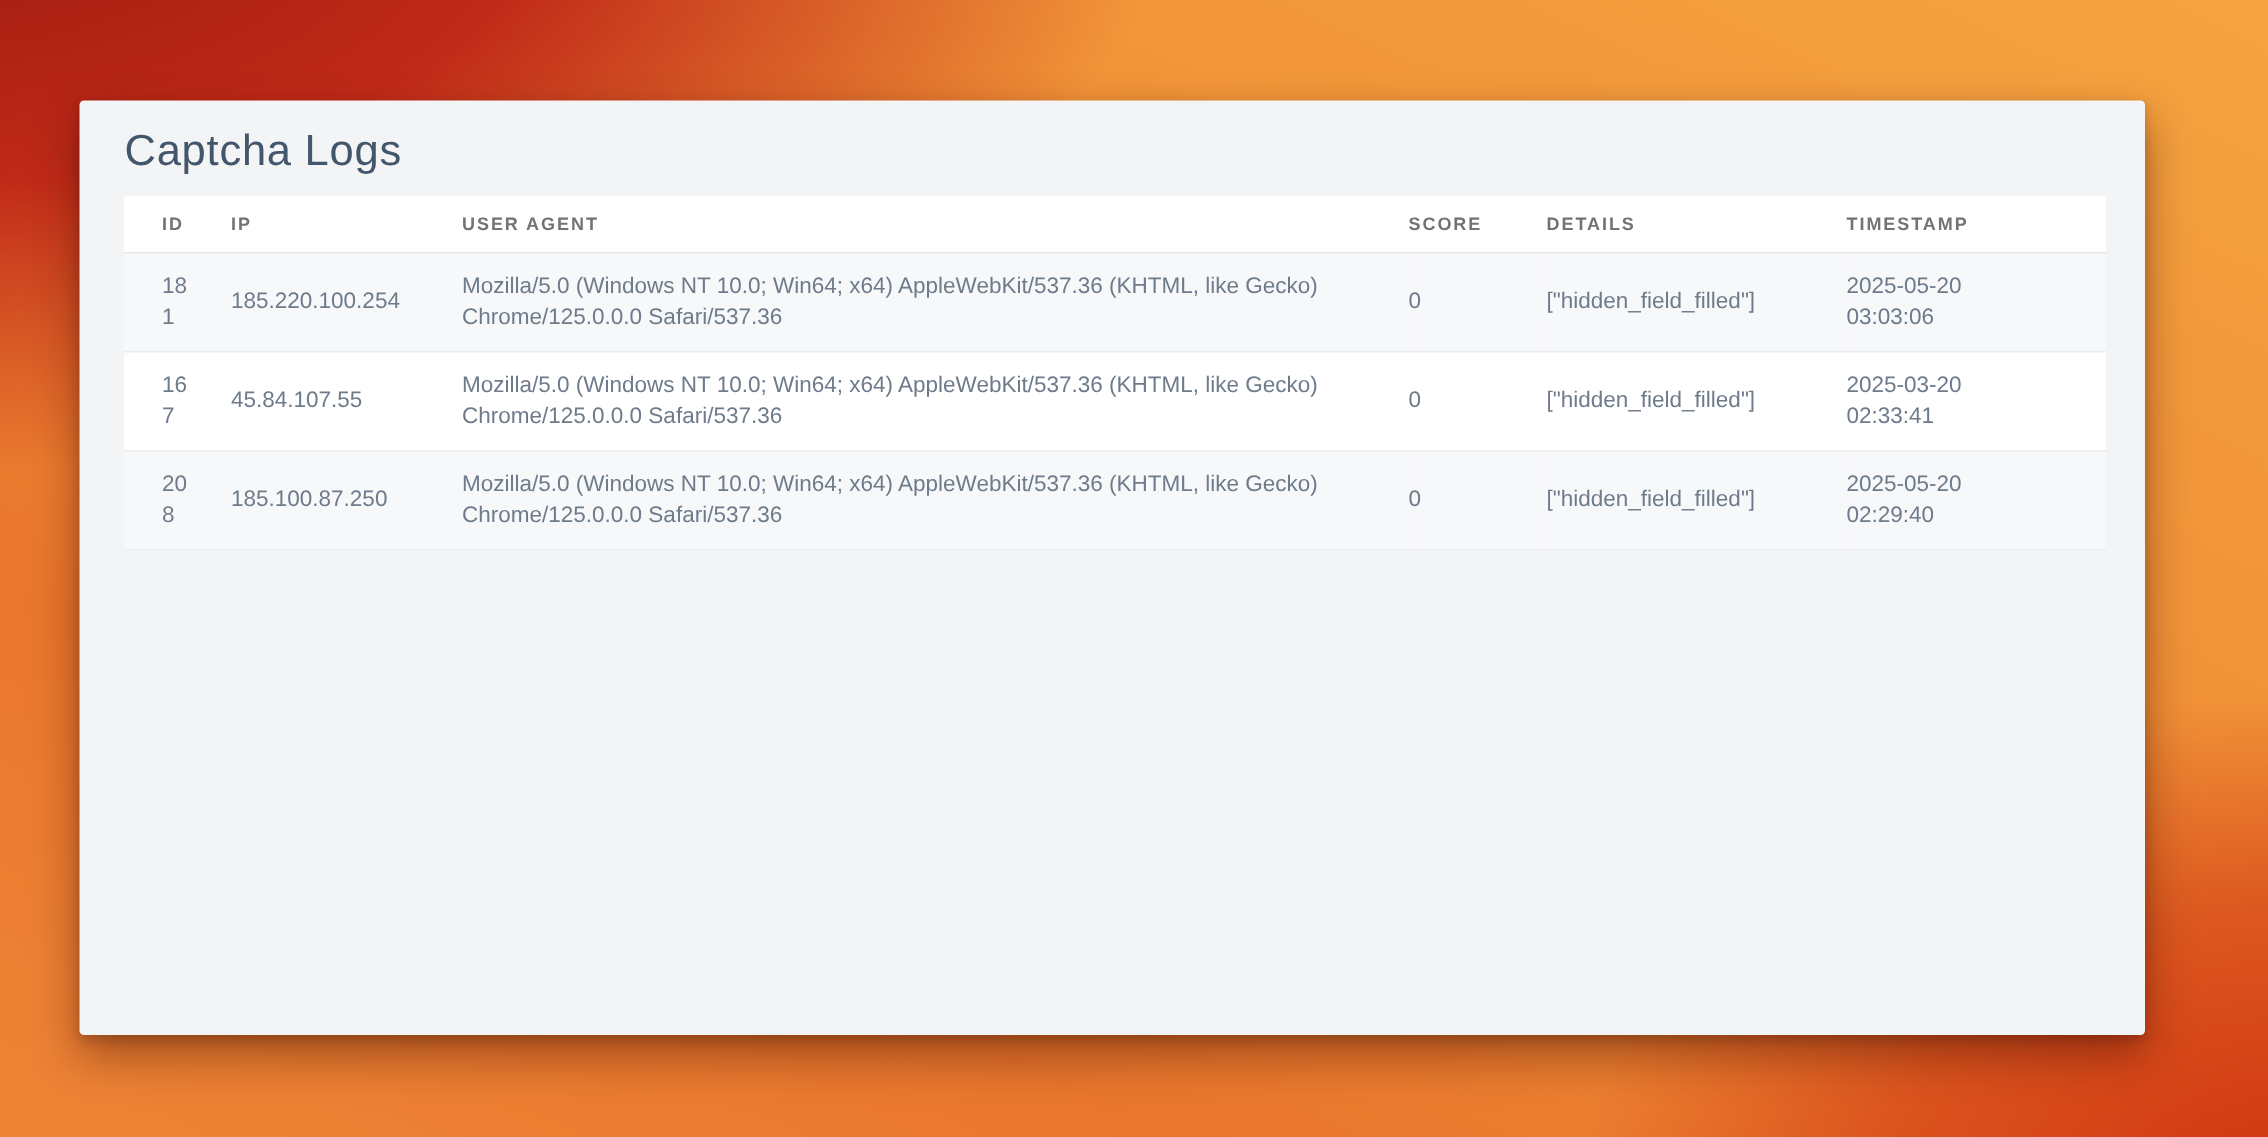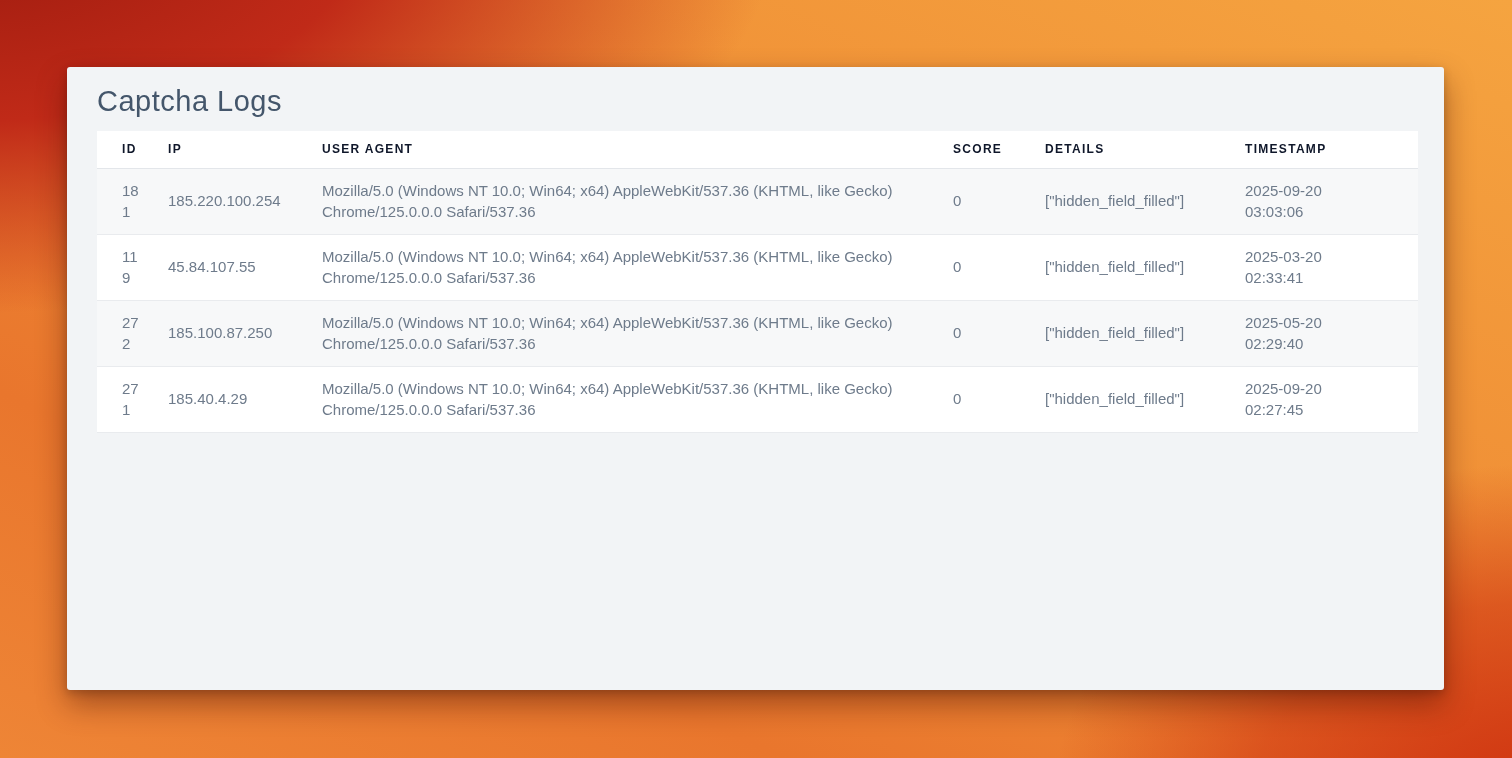--- a/index.html
+++ b/index.html
@@ -11,21 +11,21 @@
   }
   body {
     position: relative;
     background:
       radial-gradient(ellipse 1050px 480px at -3% -8%, #9e1b0f 0%, #c02a18 38%, rgba(200,52,26,0) 78%),
       radial-gradient(ellipse 720px 500px at 102% 106%, rgba(205,45,14,0.95) 0%, rgba(205,45,14,0.55) 40%, rgba(205,45,14,0) 68%),
       linear-gradient(205deg, #f5a440 0%, #ef8b34 45%, #e9762d 75%, #ee8536 100%);
   }
   .card {
     position: absolute;
-    left: 67px;
+    left: 53px;
     top: 67px;
     width: 1377px;
     height: 623px;
     background: #f2f4f6;
     border-radius: 3px;
     box-shadow: 0 14px 30px rgba(70, 15, 5, 0.45), 0 3px 8px rgba(0,0,0,0.18);
     padding: 16px 26px 0 30px;
     overflow: hidden;
   }
   h1.page-title {
@@ -42,21 +42,21 @@
     border-collapse: collapse;
     background: #ffffff;
     border-radius: 4px 4px 0 0;
   }
   thead th {
     background: #ffffff;
     text-align: left;
     font-size: 12px;
     font-weight: 700;
     letter-spacing: 1.3px;
-    color: #0f172a;
+    color: #737373;
     text-transform: uppercase;
     height: 37px;
     vertical-align: middle;
     border-bottom: 1px solid #e3e6ea;
   }
   th, td {
     padding: 0 24px 0 0;
   }
   th:first-child, td:first-child { padding-left: 25px; }
   tbody td {
@@ -106,41 +106,33 @@
         <th>TIMESTAMP</th>
       </tr>
     </thead>
     <tbody>
         <tr>
           <td>181</td>
           <td>185.220.100.254</td>
           <td>Mozilla/5.0 (Windows NT 10.0; Win64; x64) AppleWebKit/537.36 (KHTML, like Gecko) Chrome/125.0.0.0 Safari/537.36</td>
           <td>0</td>
           <td>["hidden_field_filled"]</td>
-          <td>2025-09-20 03:03:06</td>
+          <td>2025-05-20 03:03:06</td>
         </tr>
         <tr>
-          <td>119</td>
+          <td>167</td>
           <td>45.84.107.55</td>
           <td>Mozilla/5.0 (Windows NT 10.0; Win64; x64) AppleWebKit/537.36 (KHTML, like Gecko) Chrome/125.0.0.0 Safari/537.36</td>
           <td>0</td>
           <td>["hidden_field_filled"]</td>
           <td>2025-03-20 02:33:41</td>
         </tr>
         <tr>
-          <td>272</td>
+          <td>208</td>
           <td>185.100.87.250</td>
           <td>Mozilla/5.0 (Windows NT 10.0; Win64; x64) AppleWebKit/537.36 (KHTML, like Gecko) Chrome/125.0.0.0 Safari/537.36</td>
           <td>0</td>
           <td>["hidden_field_filled"]</td>
           <td>2025-05-20 02:29:40</td>
         </tr>
-        <tr>
-          <td>271</td>
-          <td>185.40.4.29</td>
-          <td>Mozilla/5.0 (Windows NT 10.0; Win64; x64) AppleWebKit/537.36 (KHTML, like Gecko) Chrome/125.0.0.0 Safari/537.36</td>
-          <td>0</td>
-          <td>["hidden_field_filled"]</td>
-          <td>2025-09-20 02:27:45</td>
-        </tr>
       </tbody>
   </table>
 </div>
 
 </body></html>

